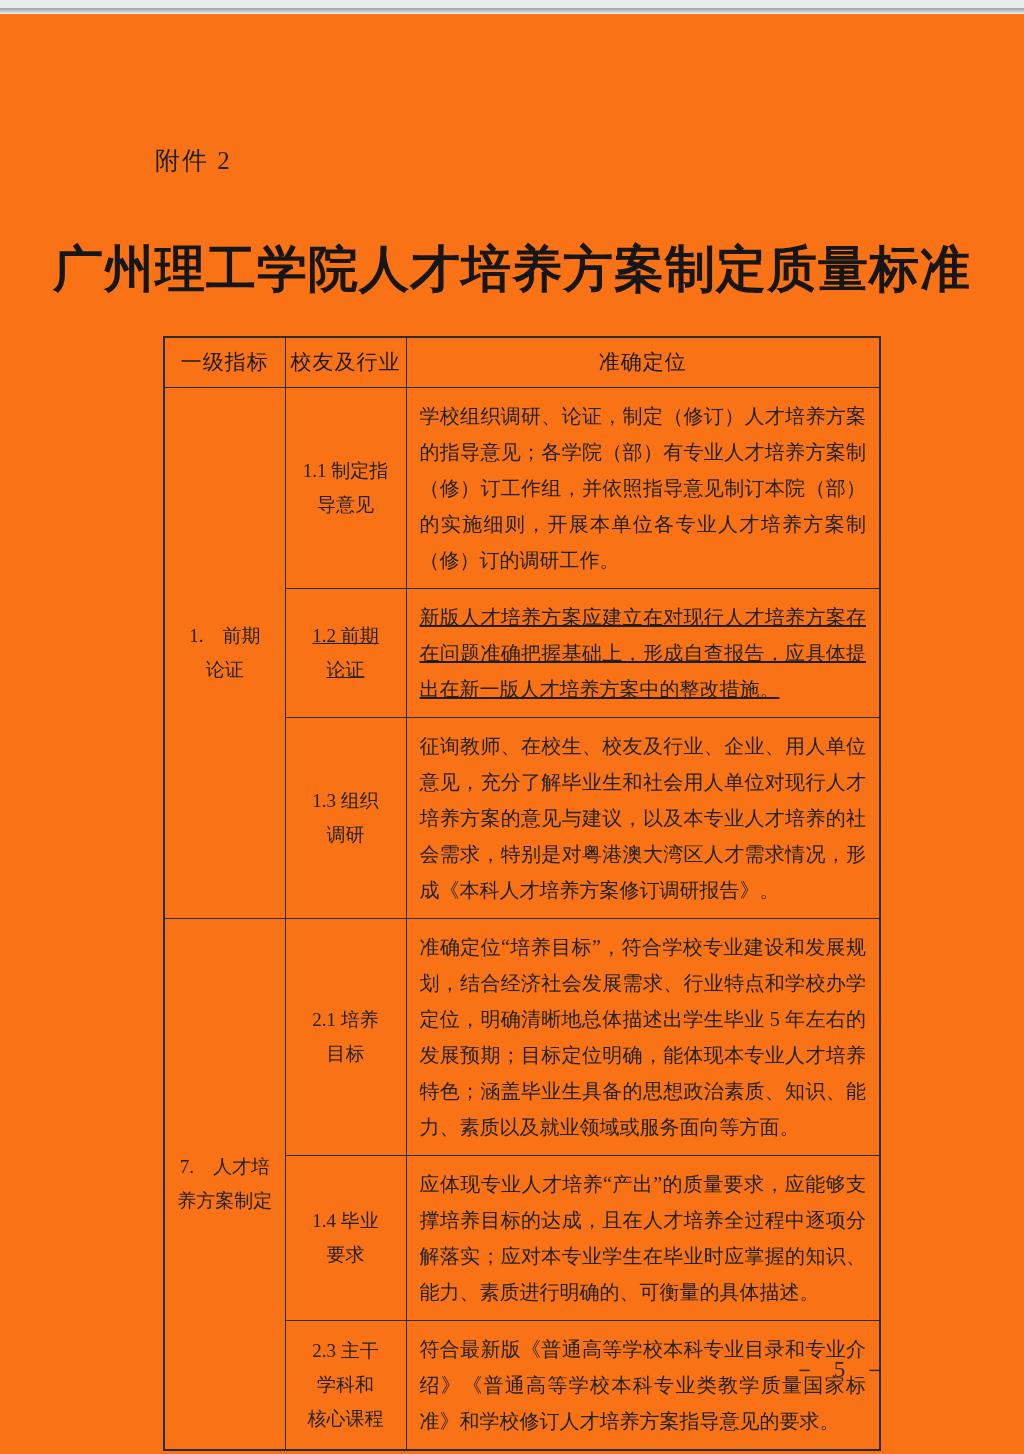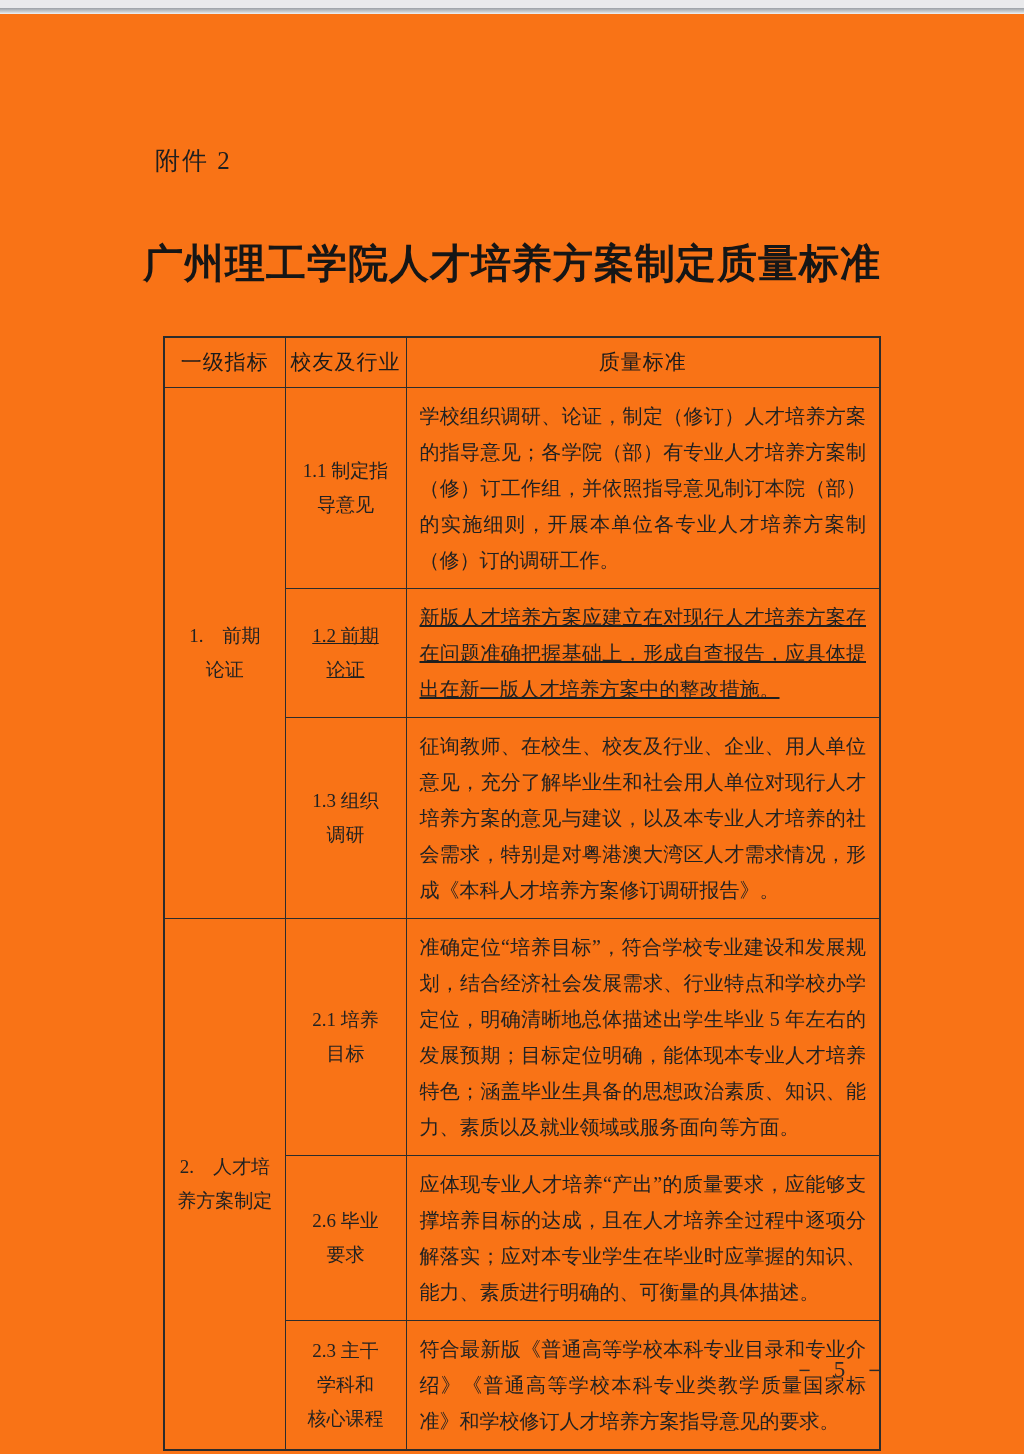--- a/index.html
+++ b/index.html
@@ -31,21 +31,21 @@
     font-size: 25px;
     letter-spacing: 2px;
   }
 
   .title {
     position: absolute;
     top: 228px;
     left: 0;
     width: 100%;
     text-align: center;
-    font-size: 40px;
+    font-size: 50px;
     font-weight: 700;
     letter-spacing: 1px;
     color: #161616;
   }
 
   table.quality-table {
     position: absolute;
     left: 163px;
     top: 328px;
     width: 716px;
@@ -113,21 +113,21 @@
   <table class="quality-table">
     <colgroup>
       <col style="width:121px">
       <col style="width:121px">
       <col style="width:474px">
     </colgroup>
     <tbody>
       <tr class="header-row">
         <th class="hdr">一级指标</th>
         <th class="hdr">校友及行业</th>
-        <th class="hdr">质量标准</th>
+        <th class="hdr">准确定位</th>
       </tr>
 
       <tr class="row-11">
         <td class="lv1" rowspan="3">1.　前期
 论证</td>
         <td class="lv2">1.1 制定指
 导意见</td>
         <td class="std">学校组织调研、论证，制定（修订）人才培养方案的指导意见；各学院（部）有专业人才培养方案制（修）订工作组，并依照指导意见制订本院（部）的实施细则，开展本单位各专业人才培养方案制（修）订的调研工作。</td>
       </tr>
 
@@ -137,29 +137,29 @@
         <td class="std">新版人才培养方案应建立在对现行人才培养方案存在问题准确把握基础上，形成自查报告，应具体提出在新一版人才培养方案中的整改措施。</td>
       </tr>
 
       <tr class="row-13">
         <td class="lv2">1.3 组织
 调研</td>
         <td class="std">征询教师、在校生、校友及行业、企业、用人单位意见，充分了解毕业生和社会用人单位对现行人才培养方案的意见与建议，以及本专业人才培养的社会需求，特别是对粤港澳大湾区人才需求情况，形成《本科人才培养方案修订调研报告》。</td>
       </tr>
 
       <tr class="row-21">
-        <td class="lv1" rowspan="3">2.　人才培
+        <td class="lv1" rowspan="3">7.　人才培
 养方案制定</td>
         <td class="lv2">2.1 培养
 目标</td>
         <td class="std">准确定位“培养目标”，符合学校专业建设和发展规划，结合经济社会发展需求、行业特点和学校办学定位，明确清晰地总体描述出学生毕业 5 年左右的发展预期；目标定位明确，能体现本专业人才培养特色；涵盖毕业生具备的思想政治素质、知识、能力、素质以及就业领域或服务面向等方面。</td>
       </tr>
 
       <tr class="row-22">
-        <td class="lv2">2.6 毕业
+        <td class="lv2">1.4 毕业
 要求</td>
         <td class="std">应体现专业人才培养“产出”的质量要求，应能够支撑培养目标的达成，且在人才培养全过程中逐项分解落实；应对本专业学生在毕业时应掌握的知识、能力、素质进行明确的、可衡量的具体描述。</td>
       </tr>
 
       <tr class="row-23">
         <td class="lv2">2.3 主干
 学科和
 核心课程</td>
         <td class="std">符合最新版《普通高等学校本科专业目录和专业介绍》《普通高等学校本科专业类教学质量国家标准》和学校修订人才培养方案指导意见的要求。</td>
       </tr>

